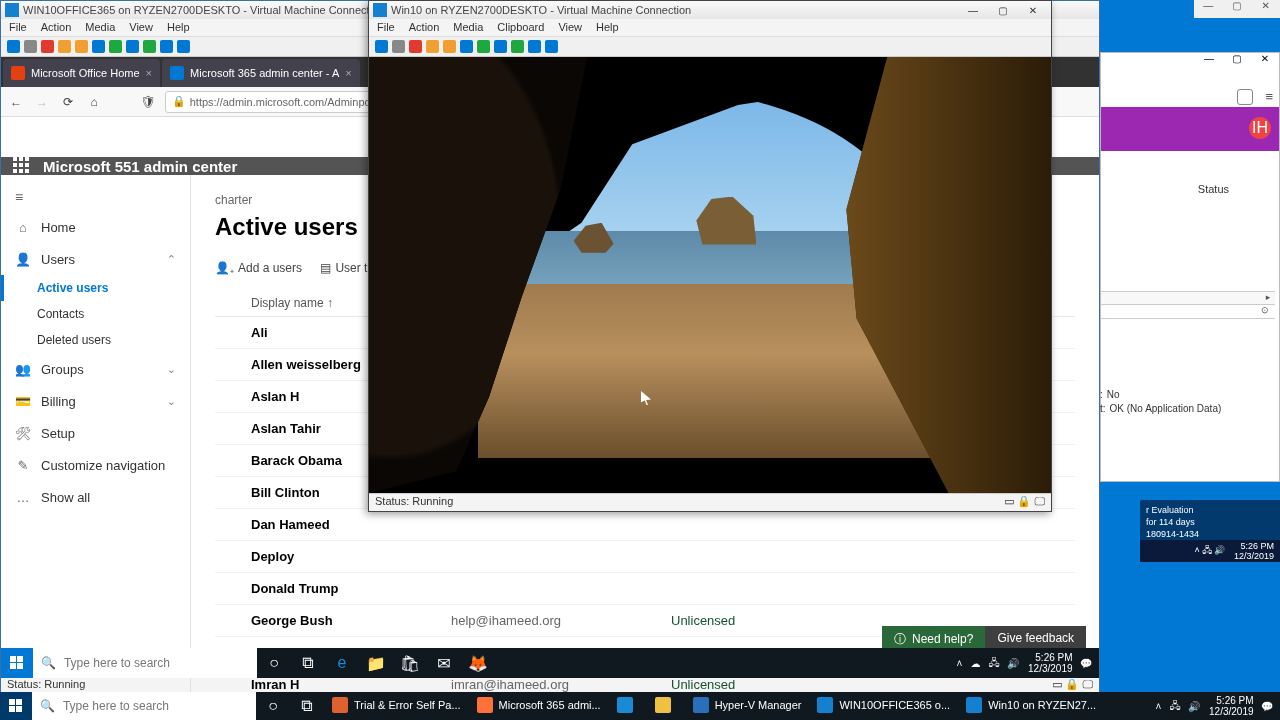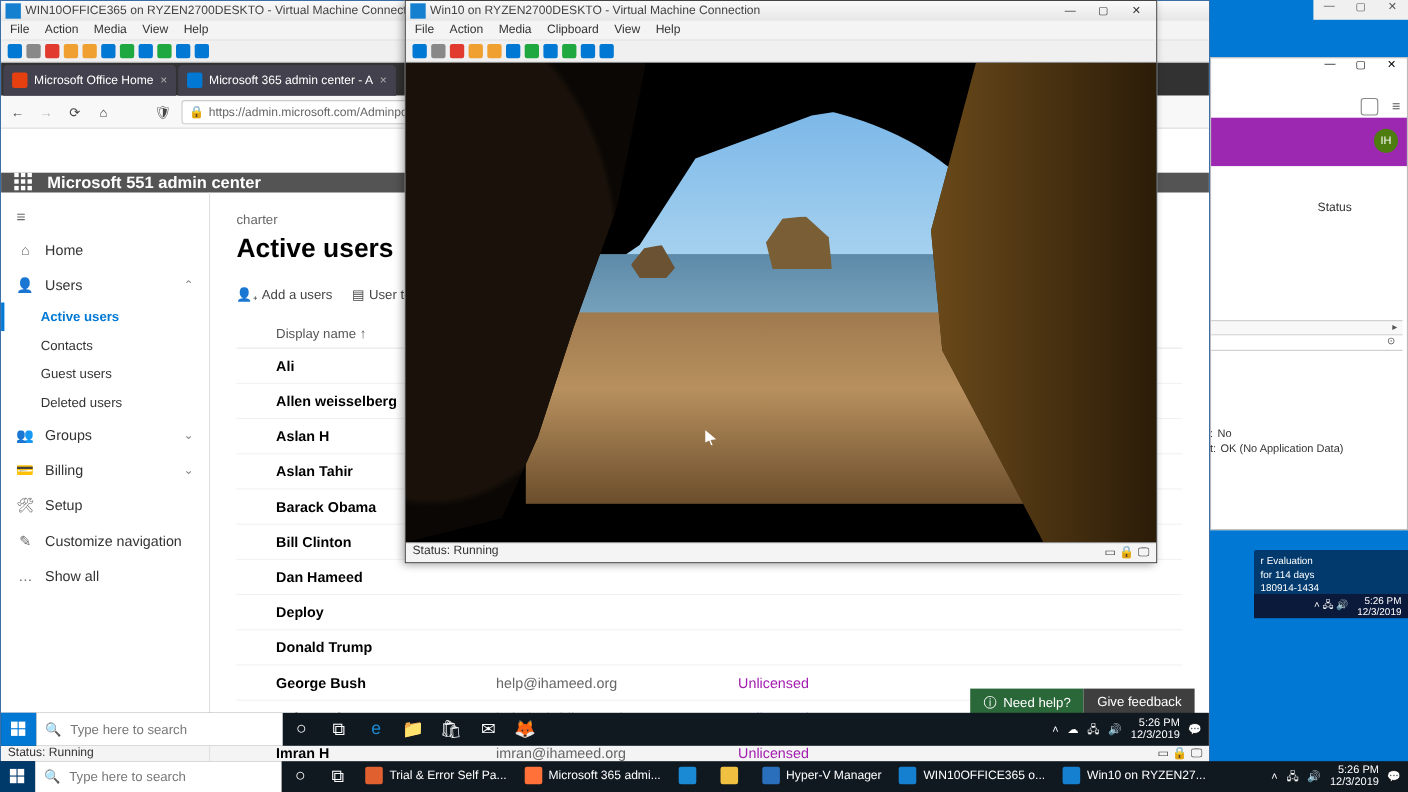--- a/index.html
+++ b/index.html
@@ -44,21 +44,21 @@
 .sb-sub{padding:6px 14px 6px 36px; font-size:12px; cursor:pointer;}
 .sb-sub.active{color:#0078d4; font-weight:600; border-left:3px solid #0078d4; padding-left:33px;}
 .main{flex:1; padding:18px 24px; overflow:hidden;}
 .crumb{font-size:12px; color:#666; margin-bottom:6px;}
 .main h1{font-size:24px; font-weight:600; margin-bottom:18px;}
 .actions{display:flex; gap:18px; font-size:12px; color:#444; margin-bottom:14px;}
 .actions .act{display:flex;align-items:center; gap:4px;}
 .thead{display:flex; font-size:12px; color:#555; border-bottom:1px solid #e8e8e8; padding:6px 0;}
 .thead .c1{width:36px;} .thead .c2{flex:0 0 200px;}
 .row{display:flex; padding:8px 0; border-bottom:1px solid #f2f2f2; font-size:13px;}
-.row .c1{width:36px;} .row .c2{flex:0 0 200px; font-weight:600;} .row .c3{flex:0 0 220px; color:#666;} .row .c4{flex:1; color:#a21caf;}
+.row .c1{width:36px;} .row .c2{flex:0 0 200px; font-weight:600;} .row .c3{flex:0 0 220px; color:#666;} .row .c4{flex:1; color:#14532d;}
 
 
 .vm-front { position: absolute; top: 0; left: 368px; width: 684px; height: 512px; background: #fff; border: 1px solid #444; box-shadow: -2px 2px 8px rgba(0,0,0,0.4); }
 .vm-front .vm-body{height:calc(100% - 56px - 18px); background:#000; position:relative; overflow:hidden;}
 .winctrl{margin-left:auto; display:flex; gap:2px;}
 .winctrl div{width:28px; height:16px; display:flex;align-items:center;justify-content:center; font-size:10px; color:#333;}
 
 
 .scene{position:absolute; inset:0; background:#000;}
 .sky{position:absolute; left:20%; top:8%; width:62%; height:60%; border-radius:40% 60% 50% 10%/50% 70% 30% 10%; background:linear-gradient(#79b6e8,#a7d2ef 55%,#cbe3f1); clip-path: polygon(18% 50%, 30% 20%, 55% 5%, 75% 0%, 90% 10%, 100% 30%, 100% 100%, 0% 100%, 0% 70%);}
@@ -67,21 +67,21 @@
 .cave-l{position:absolute; left:0; top:0; width:32%; height:100%; background:radial-gradient(ellipse at 10% 40%, #1a120a 60%, transparent 62%); background-color:#0b0704; clip-path:polygon(0 0,100% 0,88% 30%,70% 55%,55% 78%,40% 95%,0 100%);}
 .cave-r{position:absolute; right:0; top:0; width:30%; height:100%; background:#3a2a14; clip-path:polygon(20% 0,100% 0,100% 100%,50% 100%,5% 60%,0% 35%);}
 .cave-r::after{content:""; position:absolute; inset:0; background:linear-gradient(90deg,#6b4a1a,#2b1c08);}
 .rock1{position:absolute; left:30%; top:38%; width:40px; height:30px; background:#6b5232; clip-path:polygon(20% 100%,0 60%,30% 10%,70% 0,100% 70%,80% 100%);}
 .rock2{position:absolute; left:48%; top:32%; width:60px; height:48px; background:#7a5e36; clip-path:polygon(10% 100%,0 50%,25% 5%,60% 0,95% 40%,100% 100%);}
 .cursor{position:absolute; left:272px; top:334px; width:10px; height:14px; background:#fff; clip-path:polygon(0 0,100% 60%,50% 65%,70% 100%,55% 100%,38% 68%,0 80%);}
 
 
 .peek1{position:absolute; right:0; top:52px; width:180px; height:430px; background:#fff; border:1px solid #bbb;}
 .peek1 .hdrbar{background:#9c27b0; height:44px; margin-top:54px;}
-.peek1 .tag{position:absolute; top:64px; right:8px; width:22px;height:22px; background:#4d7c0f; border-radius:50%; color:#fff; font-size:10px; display:flex;align-items:center;justify-content:center;}
+.peek1 .tag{position:absolute; top:64px; right:8px; width:22px;height:22px; background:#ef4444; border-radius:50%; color:#fff; font-size:16px; display:flex;align-items:center;justify-content:center;}
 .peek1 .lbl{position:absolute; top:130px; right:50px; font-size:11px; color:#333;}
 .peekrow{position:absolute; top:238px; left:0; right:4px; height:14px; border-top:1px solid #ccc; border-bottom:1px solid #ccc; background:#f8f8f8; display:flex; justify-content:flex-end;}
 .peekrow .arrow{width:14px; font-size:9px; text-align:center; color:#555;}
 .peekrow2{position:absolute; top:252px; left:0; right:4px; height:14px; border-bottom:1px solid #ccc; background:#fff; display:flex; justify-content:flex-end;}
 .peekdet{position:absolute; top:388px; right:0; width:180px; font-size:10px; color:#333; line-height:14px;}
 .peekdet div{display:flex; gap:4px;}
 .eval{position:absolute; right:0; top:500px; width:140px; padding:4px 6px; background:#023a6d; color:#fff; font-size:9px; line-height:12px; border-radius:2px 0 0 2px;}
 .tray2{position:absolute; right:0; top:540px; width:140px; height:22px; background:#0b1a3a; color:#fff; font-size:9px; display:flex; align-items:center; justify-content:flex-end; gap:8px; padding:0 6px;}
 
 
@@ -194,21 +194,20 @@
               <span class="sb-icon">⌂</span>
               <span>Home</span>
             </div>
           <div class="sb-item exp">
               <span class="sb-icon">👤</span>
               <span>Users</span>
               <span class="chev">⌃</span>
             </div>
           <div class="sb-sub active">Active users</div>
           <div class="sb-sub">Contacts</div>
-          <div class="sb-sub">Guest users</div>
           <div class="sb-sub">Deleted users</div>
           <div class="sb-item exp">
               <span class="sb-icon">👥</span>
               <span>Groups</span>
               <span class="chev">⌄</span>
             </div>
           <div class="sb-item exp">
               <span class="sb-icon">💳</span>
               <span>Billing</span>
               <span class="chev">⌄</span>

